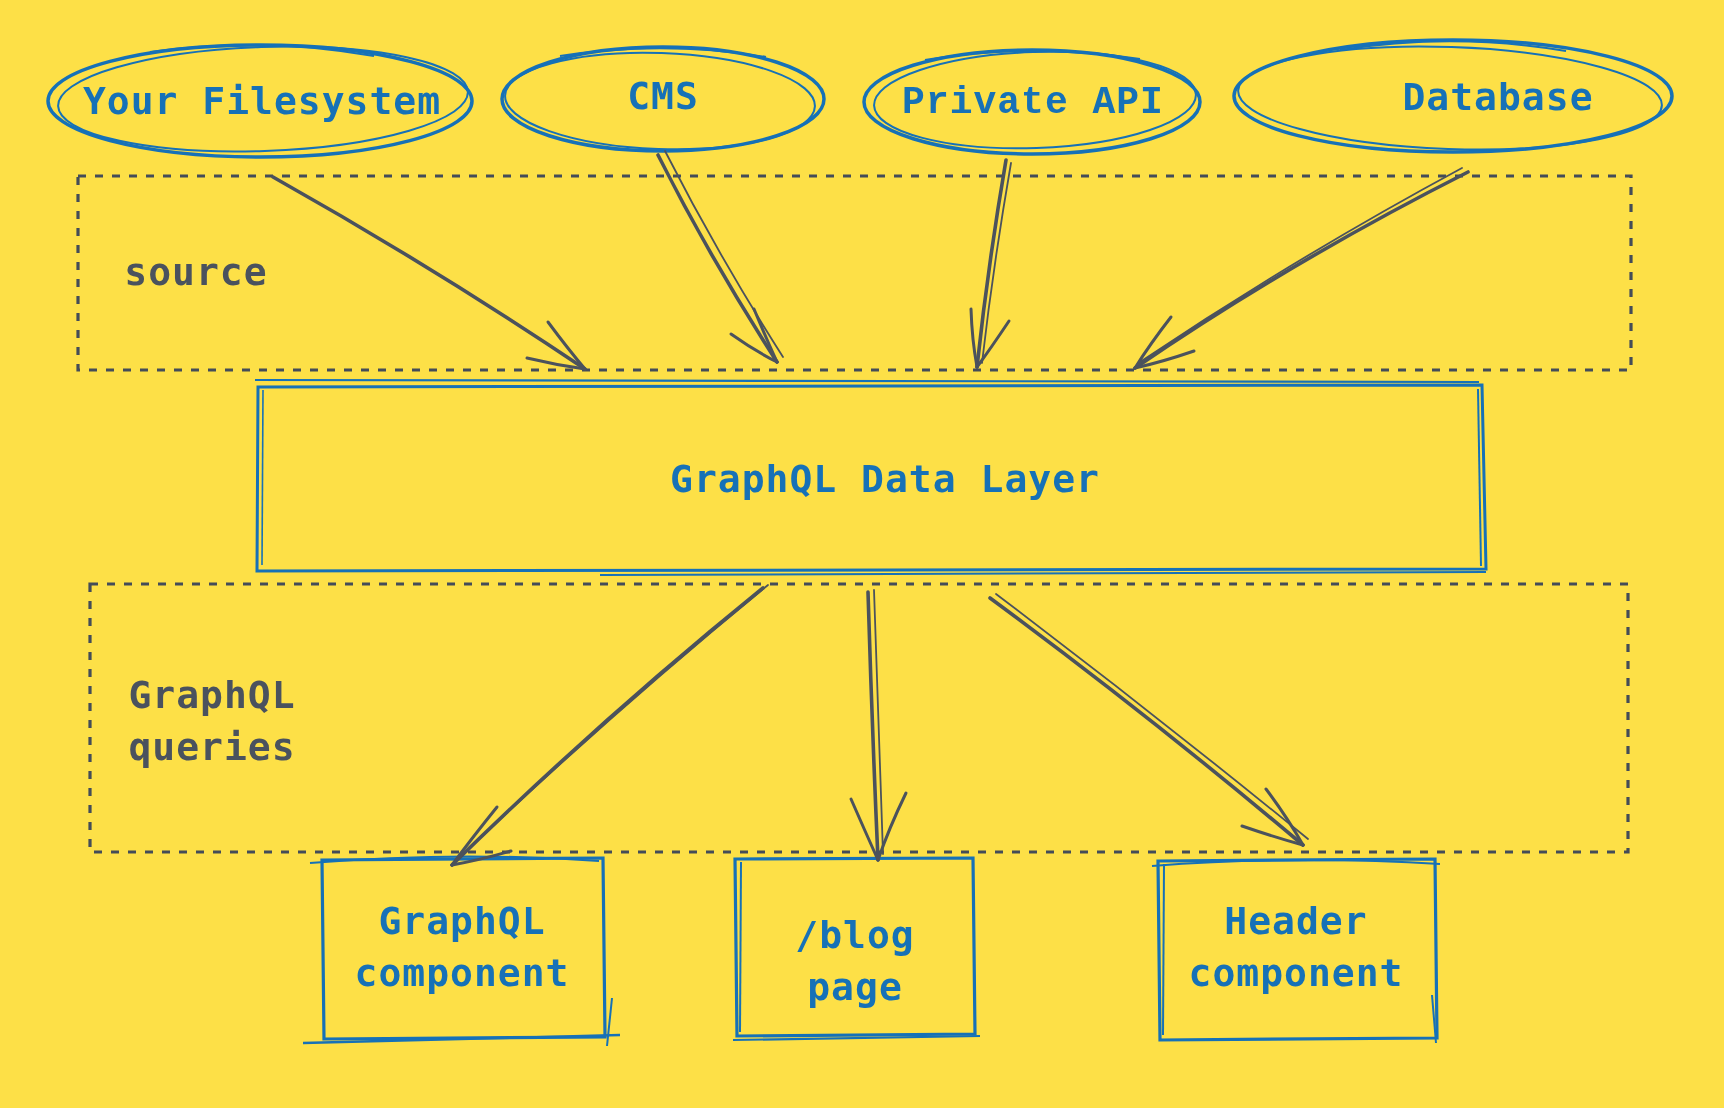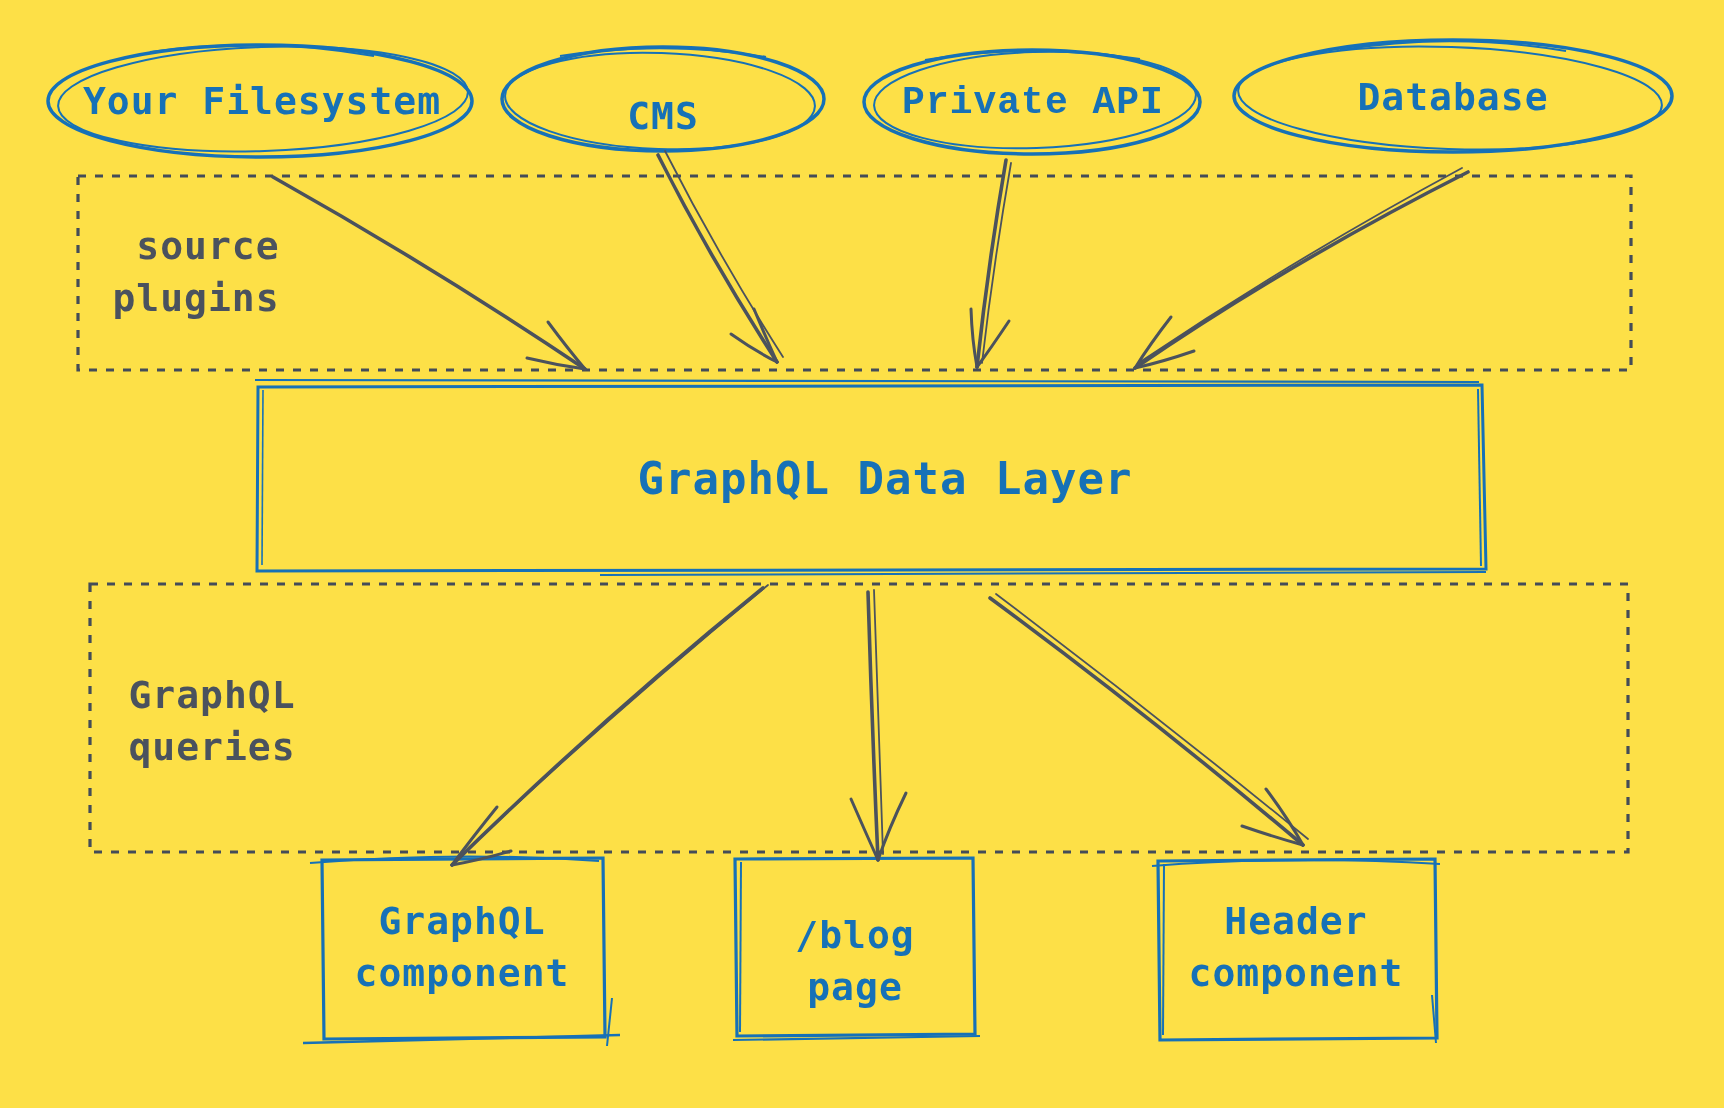--- a/index.html
+++ b/index.html
@@ -16,21 +16,21 @@
     transform:translate(-50%,-50%);
     text-align:center;
     font-weight:bold;
     letter-spacing:1px;
     white-space:nowrap;
     line-height:52px;
   }
   .blue{color:#1671b7;}
   .slate{color:#4a525e;text-align:right;}
   .fs38{font-size:38px;}
-  .fs40{font-size:44px;}
+  .fs40{font-size:38px;}
 </style>
 </head>
 <body>
 
 <div class="stage">
 
   <svg width="1724" height="1108" viewBox="0 0 1724 1108">
 
     <g fill="none" stroke="#1671b7">
       <ellipse cx="260" cy="101" rx="212" ry="56" stroke-width="3.5"></ellipse>
@@ -129,29 +129,28 @@
         <path d="M990,598 Q1150,716 1303,845" stroke-width="3.6"></path>
         <path d="M996,594 Q1152,712 1308,839" stroke-width="1.8"></path>
         <path d="M1266,789 Q1287,817 1303,845" stroke-width="3"></path>
         <path d="M1242,826 Q1274,837 1303,845" stroke-width="3"></path>
       </g>
     </g>
   </svg>
 
   <div class="lbl blue fs38" style="left:262px;top:101px;">Your Filesystem</div>
 
-  <div class="lbl blue fs38" style="left:663px;top:116px;">CMS</div>
+  <div class="lbl blue fs38" style="left:663px;top:96px;">CMS</div>
 
   <div class="lbl blue fs38" style="left:1033px;top:103px;font-family:Liberation Mono, monospace;">Private API</div>
 
-  <div class="lbl blue fs38" style="left:1453px;top:97px;">Database</div>
+  <div class="lbl blue fs38" style="left:1498px;top:97px;">Database</div>
 
   <div class="lbl slate fs38" style="left:196px;top:272px;">
     <div>source</div>
-    <div>plugins</div>
   </div>
 
   <div class="lbl blue fs40" style="left:885px;top:479px;">GraphQL Data Layer</div>
 
   <div class="lbl slate fs38" style="left:212px;top:721px;">
     <div>GraphQL</div>
     <div>queries</div>
   </div>
 
   <div class="lbl blue fs38" style="left:462px;top:947px;">

